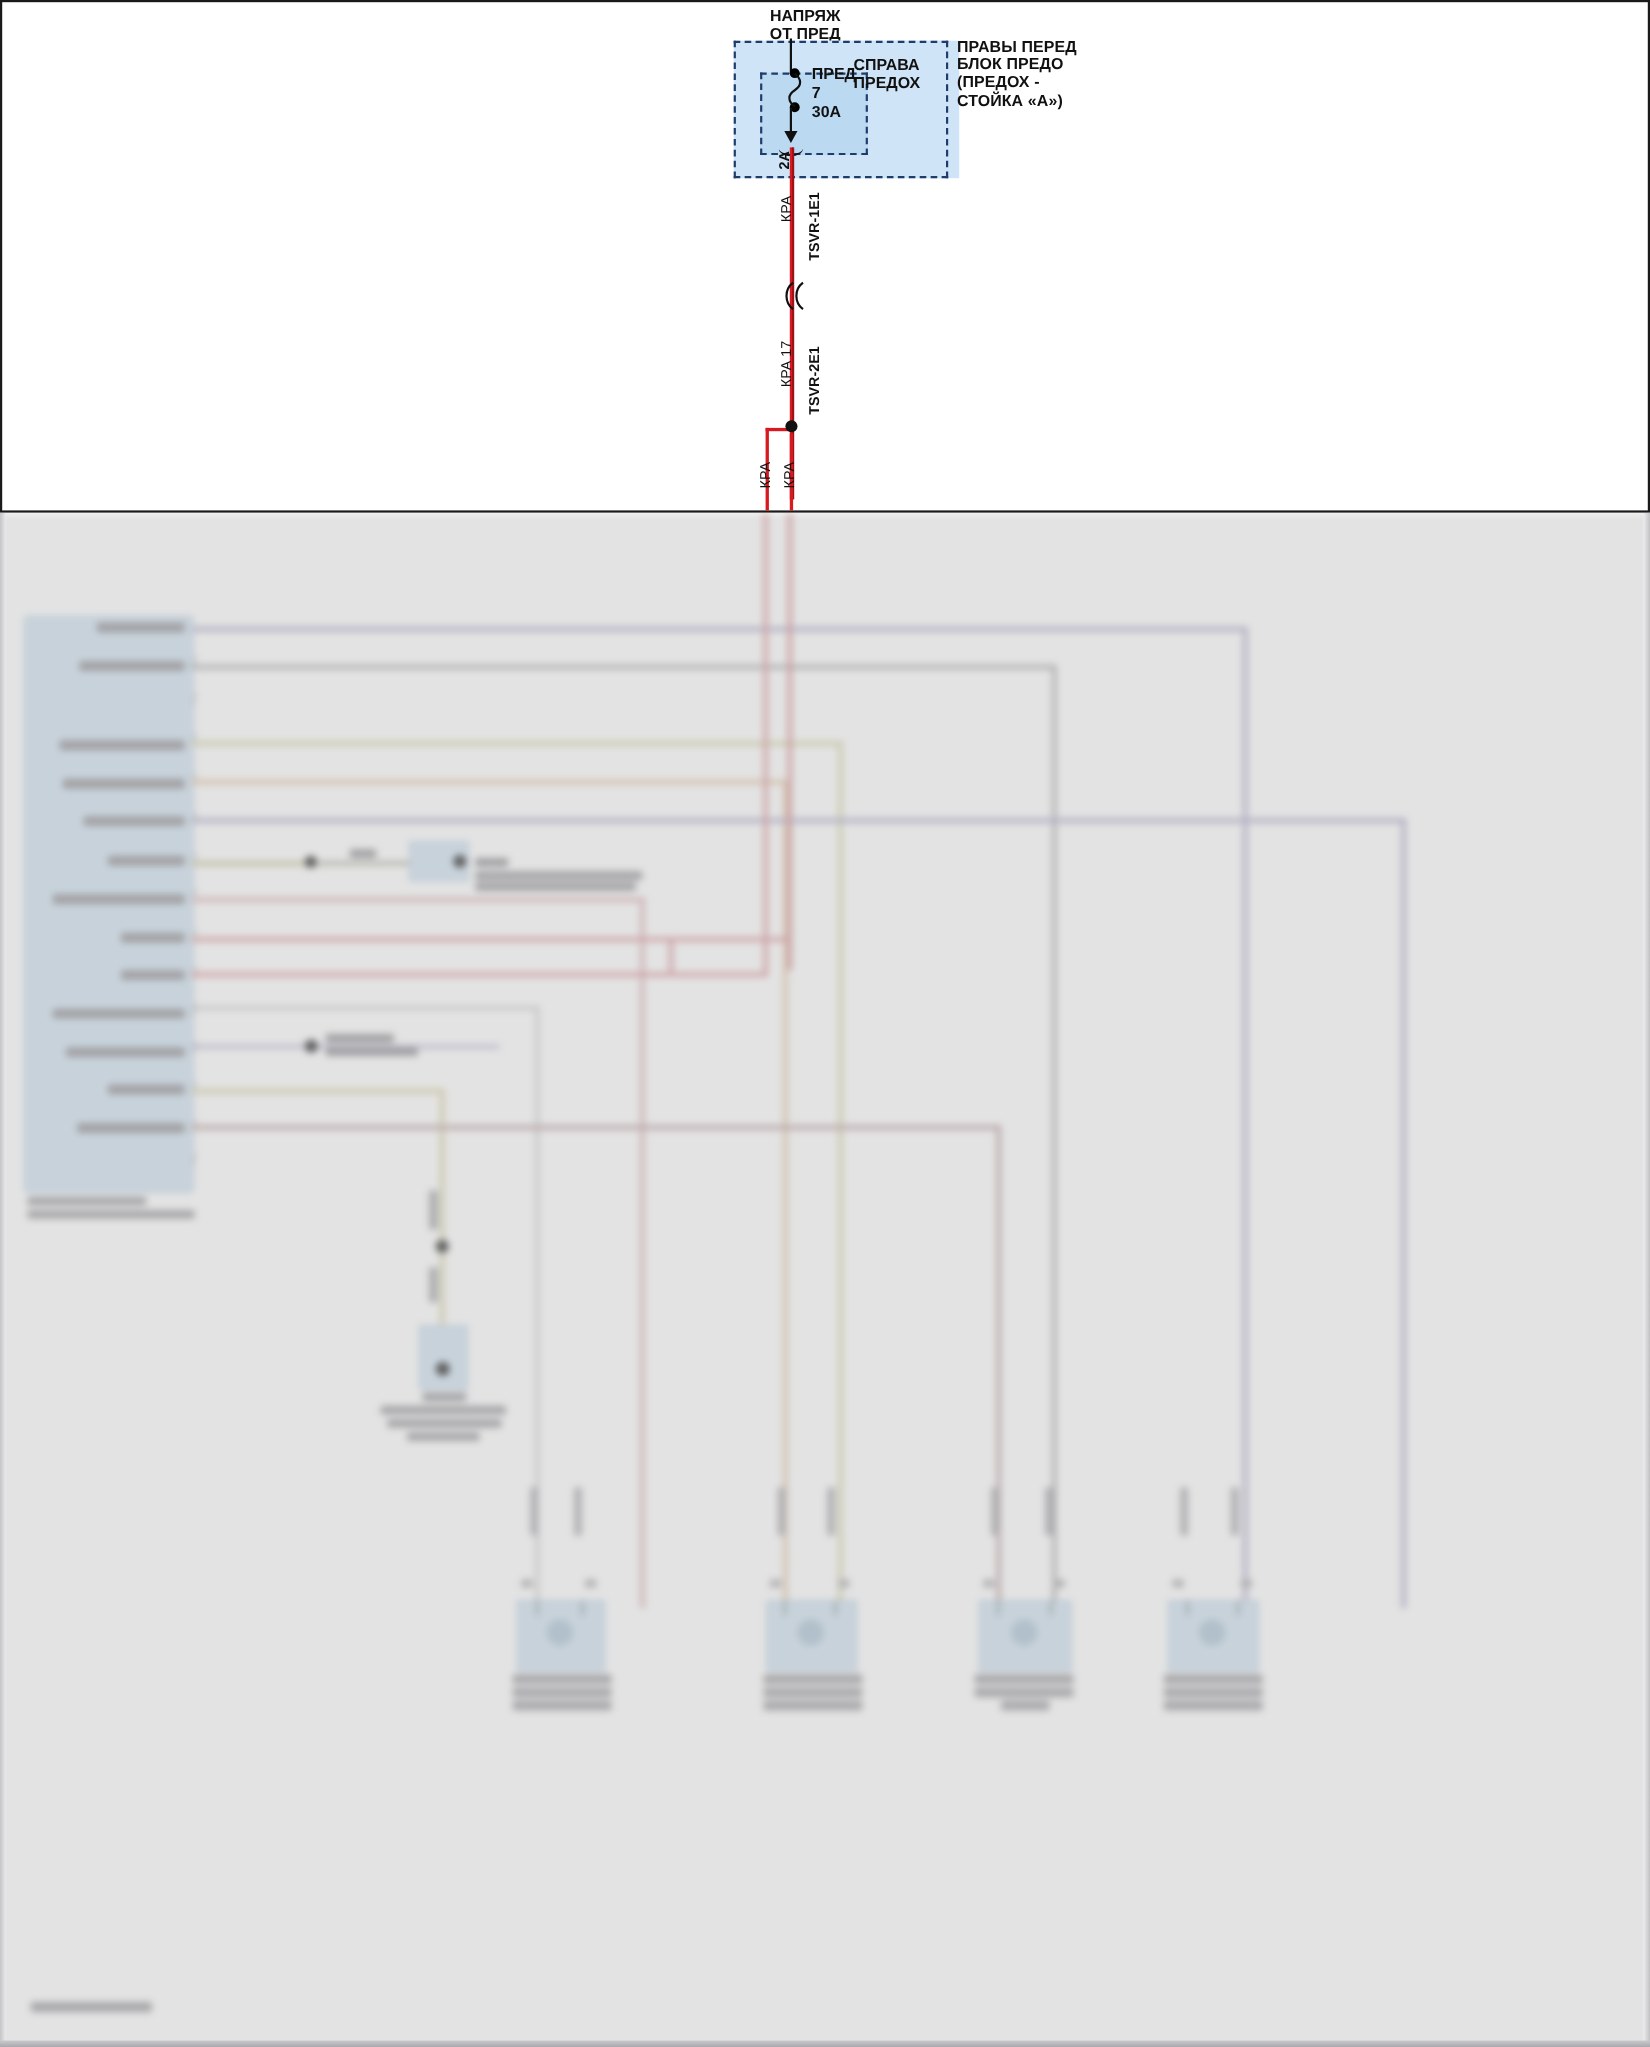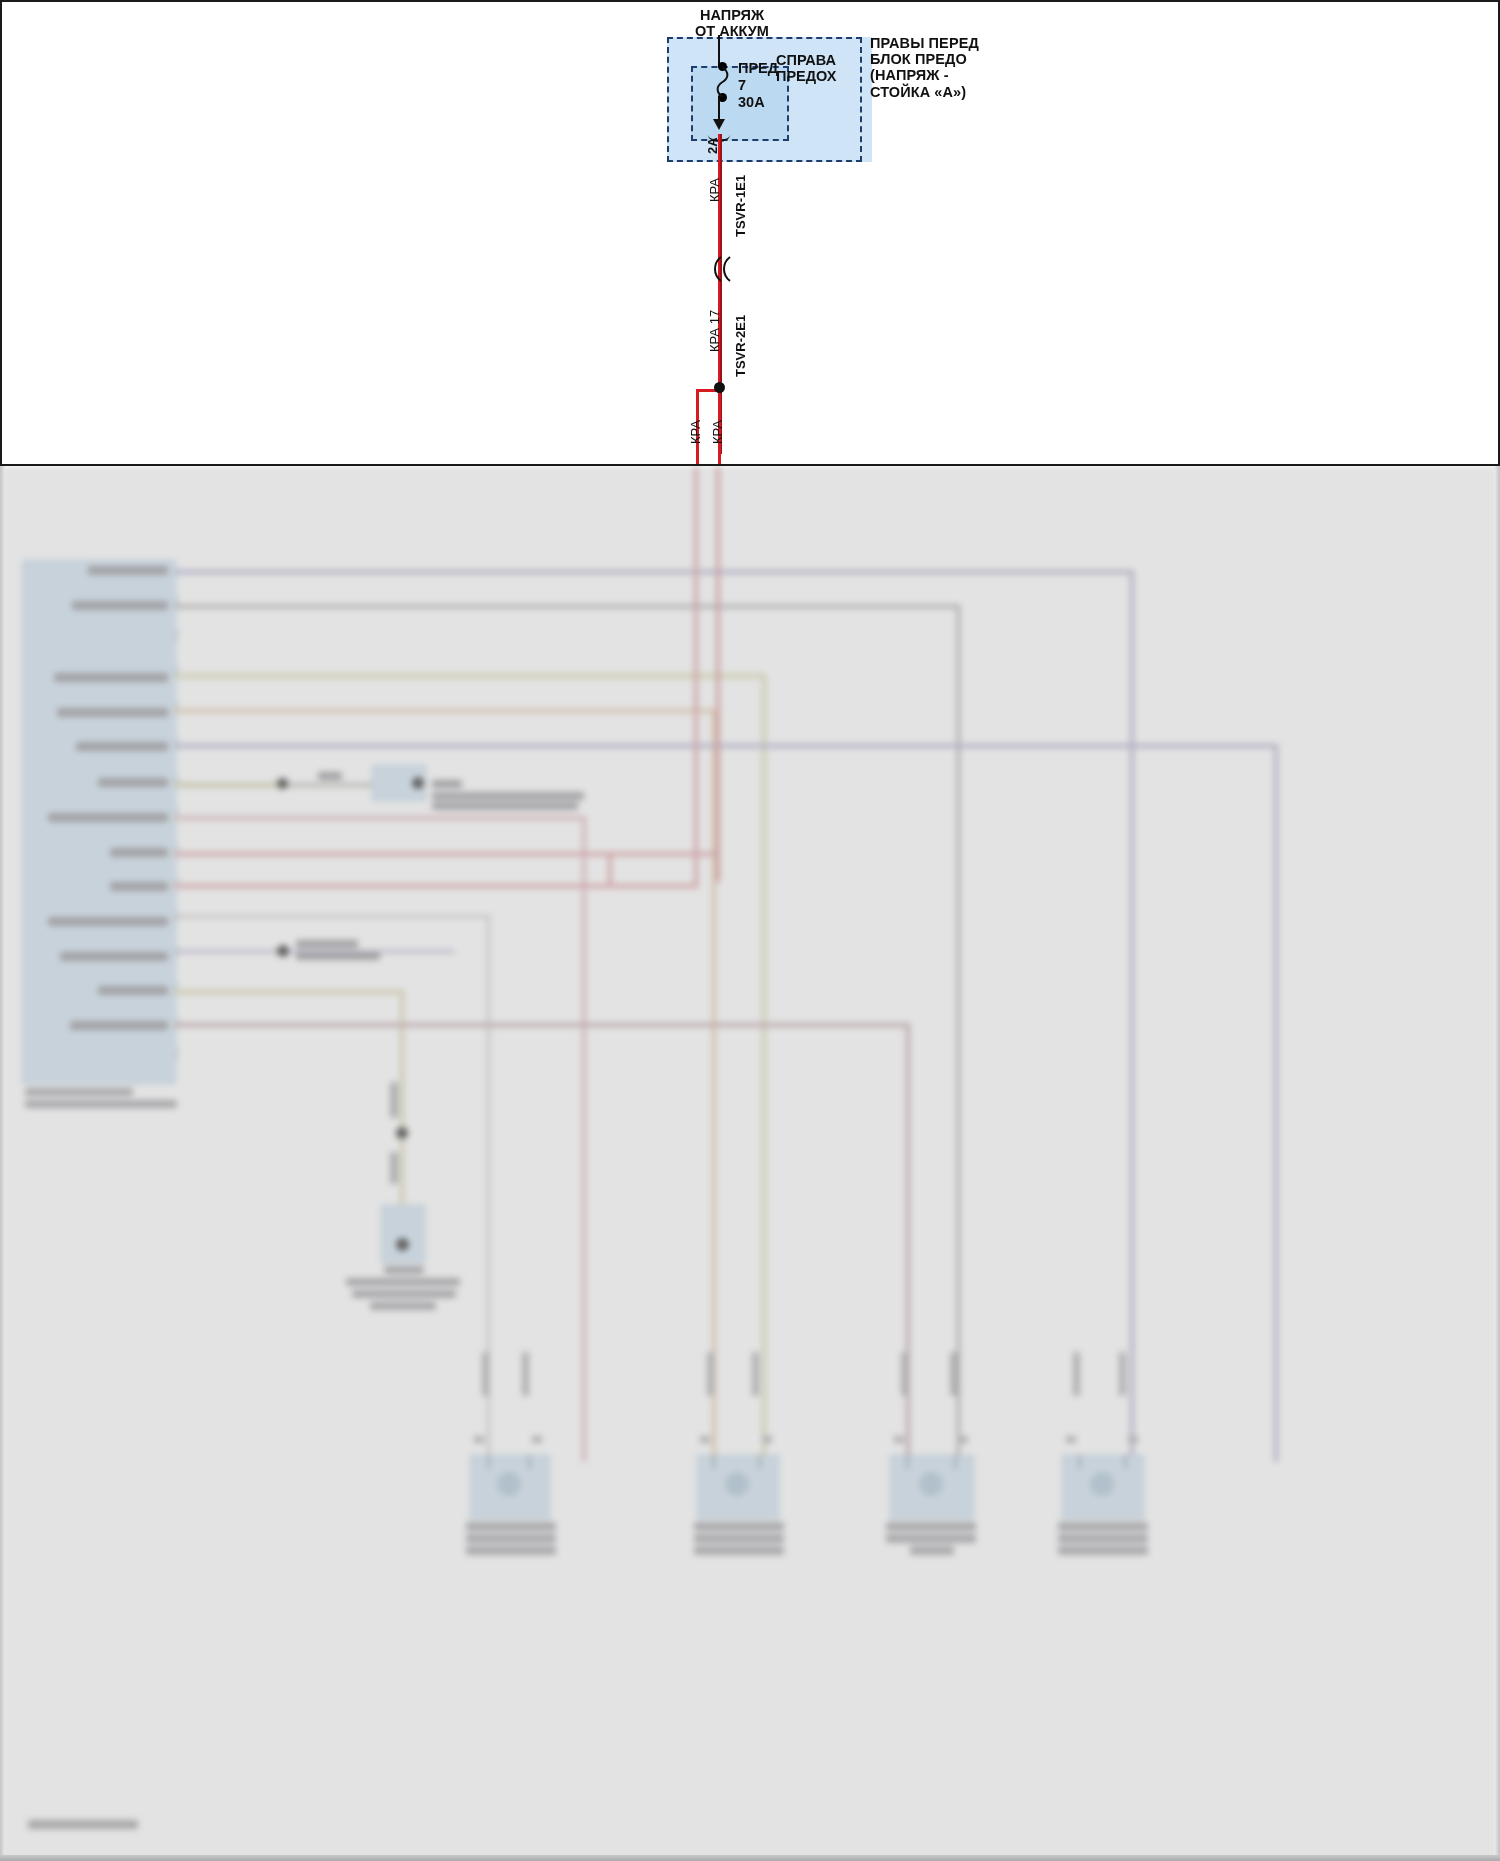--- a/index.html
+++ b/index.html
@@ -345,38 +345,38 @@
     </div>
   </div>
 
   <div id="left-edge-rule"></div>
   <div id="right-edge-rule"></div>
   <div id="bottom-rule"></div>
 
   <div id="sharp-region">
 
     <div class="batt-label">НАПРЯЖ
-ОТ АККУМ</div>
+ОТ ПРЕД</div>
 
     <div class="right-panel"></div>
 
     <div class="fuse-outer">
       <div class="fuse-inner"></div>
     </div>
 
     <div class="holder-label">СПРАВА
 ПРЕДОХ</div>
 
     <div class="pred-label">ПРЕД
 7
 30A</div>
 
     <div class="fusebox-caption">ПРАВЫ ПЕРЕД
 БЛОК ПРЕДО
-(НАПРЯЖ -
+(ПРЕДОХ -
 СТОЙКА «А»)</div>
 
     <div class="feed-black"></div>
     <div class="fuse-sym">
       <div class="fuse-dot top"></div>
       <div class="fuse-dot bot"></div>
       <svg width="20" height="40" style="position:absolute;left:0;top:0;">
         <path d="M7.5 5 C 14 10, 14 16, 7.5 20 C 1 24, 1 30, 7.5 35" stroke="#111" stroke-width="2" fill="none"></path>
       </svg>
     </div>

